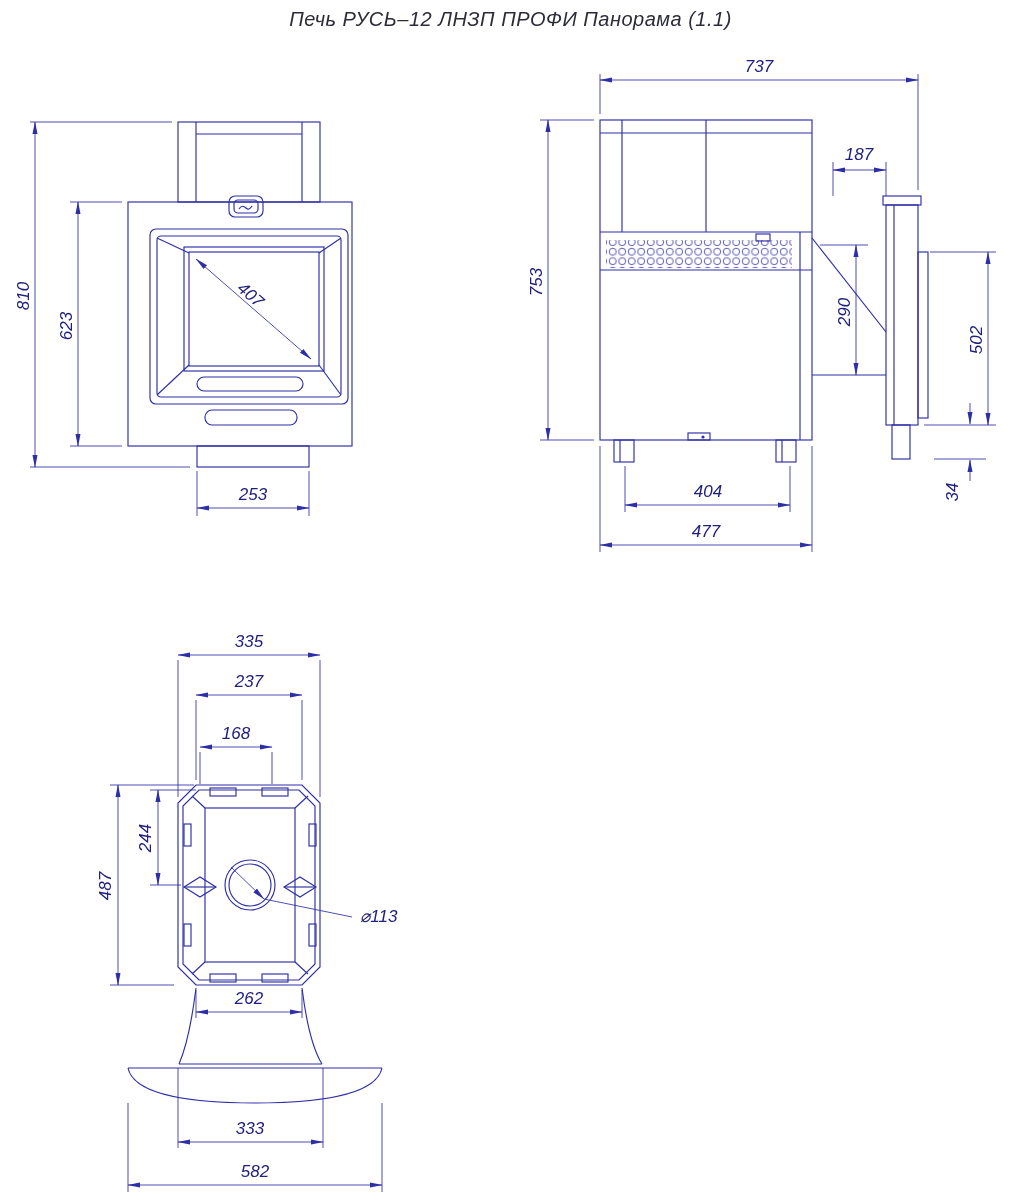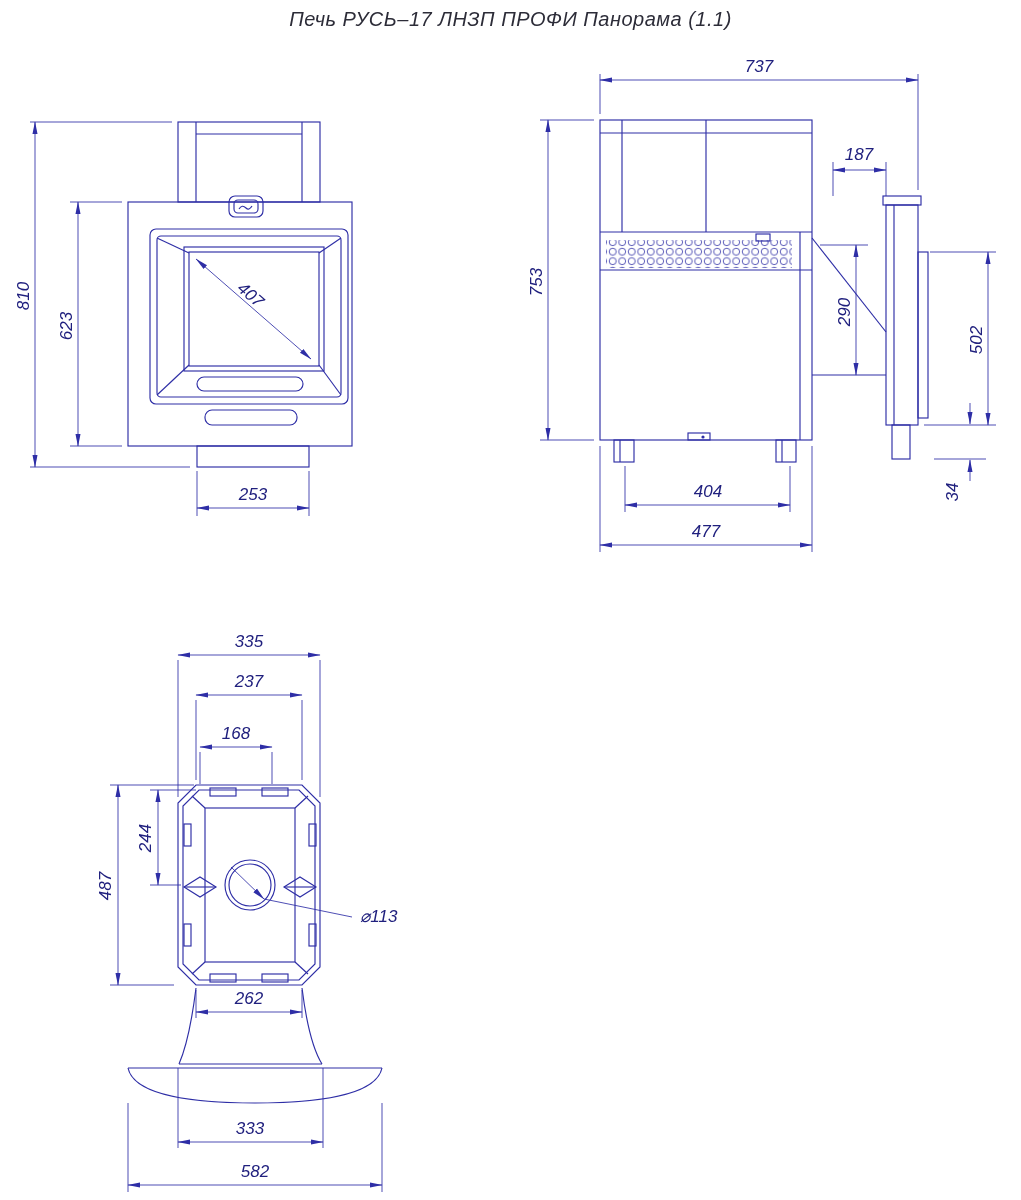--- a/index.html
+++ b/index.html
@@ -11,21 +11,21 @@
   
   .ln rect,.ln line,.ln path,.ln circle,.ln polygon{fill:none;stroke:#2e2ea6;stroke-width:1.15;}
   
   .dg line,.dg path{fill:none;stroke:#2e2ea6;stroke-width:.85;}
   svg text{font:italic 17px "Liberation Sans",sans-serif;fill:#20207e;text-anchor:middle;stroke:none;}
 </style>
 </head>
 <body>
 
 <div class="canvas">
-  <div class="title">Печь РУСЬ–17 ЛНЗП ПРОФИ Панорама (1.1)</div>
+  <div class="title">Печь РУСЬ–12 ЛНЗП ПРОФИ Панорама (1.1)</div>
 
   <svg width="1021" height="1200" viewBox="0 0 1021 1200">
     <defs>
       <marker id="aE" viewBox="0 0 10 10" refX="9.5" refY="5" markerWidth="13" markerHeight="13" orient="auto" markerUnits="userSpaceOnUse">
         <path d="M0,3 L10,5 L0,7 Z" fill="#2e2ea6"></path>
       </marker>
       <marker id="aS" viewBox="0 0 10 10" refX="0.5" refY="5" markerWidth="13" markerHeight="13" orient="auto" markerUnits="userSpaceOnUse">
         <path d="M10,3 L0,5 L10,7 Z" fill="#2e2ea6"></path>
       </marker>
       <pattern id="perf" width="9.5" height="9.5" patternUnits="userSpaceOnUse">

